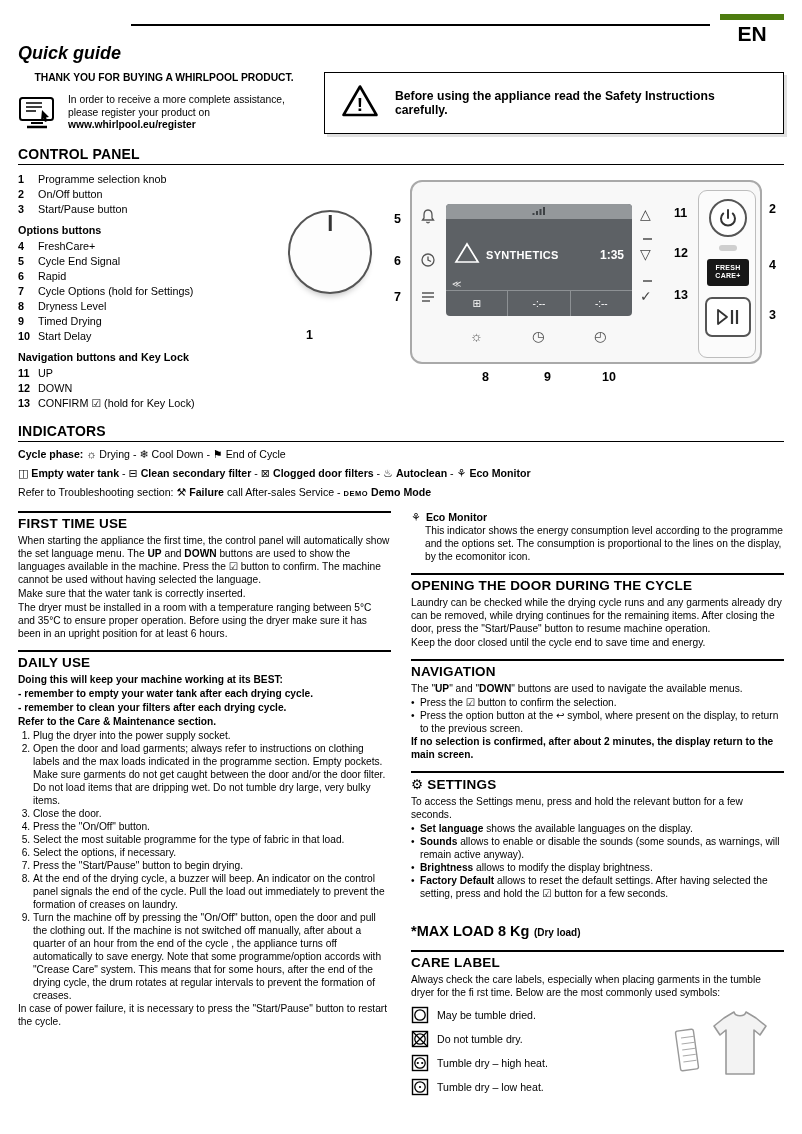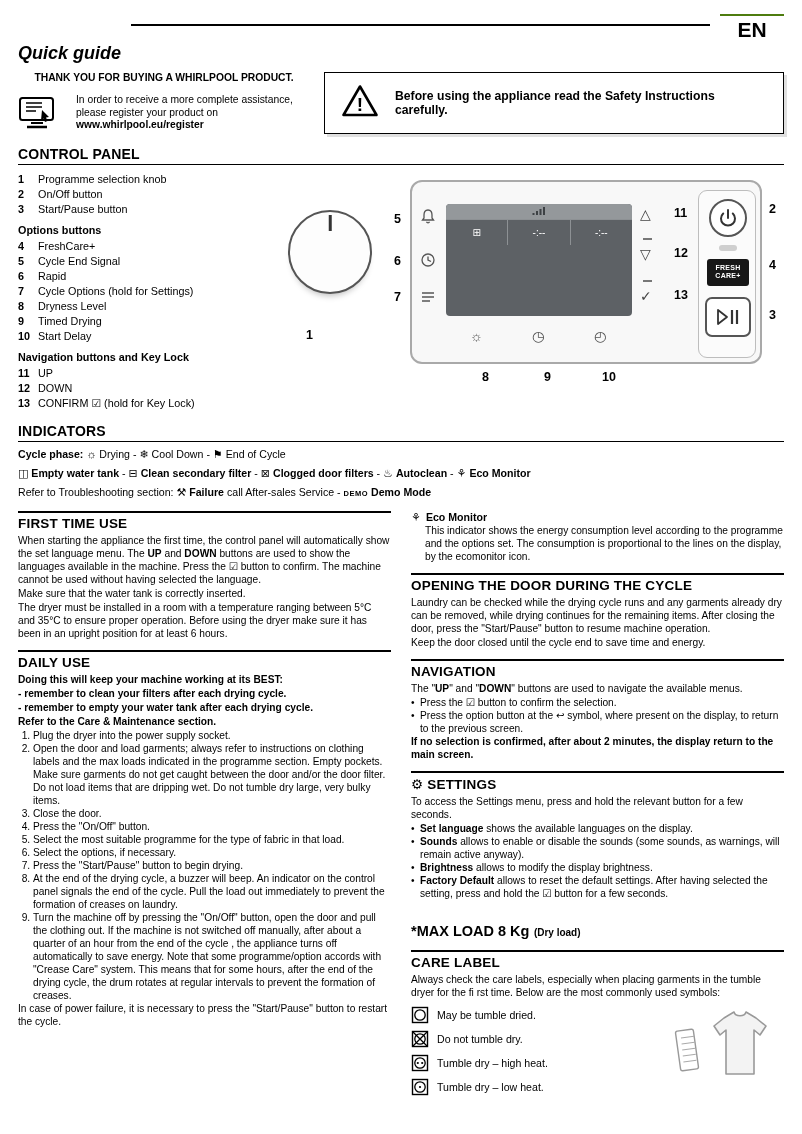--- a/index.html
+++ b/index.html
@@ -8,27 +8,27 @@
     width:802px; height:1134px; overflow:hidden;
     font-family:"Liberation Sans","DejaVu Sans",sans-serif;
     color:#000;
   }
   .page { width:802px; height:1134px; padding:14px 18px; overflow:hidden; }
 
   
   .hdr { display:flex; align-items:flex-start; }
   .hdr-title { font-size:18px; font-weight:bold; font-style:italic; white-space:nowrap;margin-top:29px; }
   .hdr-rule { flex:1; height:2px; background:#000; margin:10px 10px 0 10px; }
-  .hdr-lang { border-top:2px solid #4d7c0f; padding:2px 6px 0 6px; font-size:21px; font-weight:bold; min-width:64px; text-align:center; }
+  .hdr-lang { border-top:6px solid #4d7c0f; padding:2px 6px 0 6px; font-size:21px; font-weight:bold; min-width:64px; text-align:center; }
 
   
   .intro { display:flex; margin-top:8px; gap:14px; }
   .intro-left { width:292px; font-size:10.3px; line-height:12.8px; }
   .intro-thanks { font-weight:bold; font-size:10.3px; margin-bottom:2px;text-align:center; }
-  .intro-row { display:flex; gap:16px;margin-top:9px; }
+  .intro-row { display:flex; gap:8px;margin-top:9px; }
   .intro-ico { flex:0 0 42px; padding-top:2px; }
   .intro-url { font-weight:bold; }
   .warnbox { flex:1; border:1.6px solid #000; box-shadow:3px 3px 0 rgba(0,0,0,0.12); display:flex; align-items:center; gap:16px; padding:8px 16px; min-height:48px; }
   .warnbox .wtxt { font-weight:bold; font-size:12.2px; }
 
   
   .big-h { font-size:14px; font-weight:bold; border-bottom:1.8px solid #000; padding-bottom:2px; margin-top:12px; letter-spacing:0.2px; }
 
   
   .cp-wrap { display:flex; margin-top:7px; }
@@ -216,20 +216,30 @@
               <path d="M2 3 h12 M2 7 h12 M2 11 h8" stroke="#555" stroke-width="1.5"></path>
             </svg>
         </div>
 
         <div class="display">
           <div class="d-strip">
             <svg width="16" height="10" viewBox="0 0 16 10">
                 <path d="M2.5 9 V7 M6 9 V5 M9.5 9 V3 M13 9 V1" stroke="#3d4144" stroke-width="2"></path>
               </svg>
           </div>
+          <div class="d-main">
+            <span>
+              <svg width="26" height="22" viewBox="0 0 26 22">
+                  <path d="M13 2 L24 20 L2 20 Z" fill="none" stroke="#fff" stroke-width="1.7"></path>
+                </svg>
+            </span>
+            <span class="d-prog">SYNTHETICS</span>
+            <span class="d-time">1:35</span>
+            <span class="d-back">≪</span>
+          </div>
           <div class="d-row">
             <span class="d-cell">⊞</span>
             <span class="d-cell">-:--</span>
             <span class="d-cell">-:--</span>
           </div>
         </div>
 
         <div class="p-under" style="left:58px">☼</div>
         <div class="p-under" style="left:120px">◷</div>
         <div class="p-under" style="left:182px">◴</div>
@@ -326,22 +336,22 @@
       <div class="sec-h">FIRST TIME USE</div>
       <div class="txt">
         <p><span>When starting the appliance the first time, the control panel will automatically show the set language menu. The </span><span style="font-weight: 700;">UP</span><span> and </span><span style="font-weight: 700;">DOWN</span><span> buttons are used to show the languages available in the machine. Press the ☑ button to confirm. The machine cannot be used without having selected the language.</span></p>
         <p>Make sure that the water tank is correctly inserted.</p>
         <p>The dryer must be installed in a room with a temperature ranging between 5°C and 35°C to ensure proper operation. Before using the dryer make sure it has been in an upright position for at least 6 hours.</p>
       </div>
 
       <div class="sec-h">DAILY USE</div>
       <div class="txt">
         <p class="b">Doing this will keep your machine working at its BEST:</p>
+        <p class="b">- remember to empty your water tank after each drying cycle.</p>
         <p class="b">- remember to clean your filters after each drying cycle.</p>
-        <p class="b">- remember to empty your water tank after each drying cycle.</p>
         <p class="b">Refer to the Care &amp; Maintenance section.</p>
       </div>
       <ol class="steps">
         <li>Plug the dryer into the power supply socket.</li>
         <li>Open the door and load garments; always refer to instructions on clothing labels and the max loads indicated in the programme section. Empty pockets. Make sure garments do not get caught between the door and/or the door filter. Do not load items that are dripping wet. Do not tumble dry large, very bulky items.</li>
         <li>Close the door.</li>
         <li>Press the "On/Off" button.</li>
         <li>Select the most suitable programme for the type of fabric in that load.</li>
         <li>Select the options, if necessary.</li>
         <li>Press the "Start/Pause" button to begin drying.</li>

